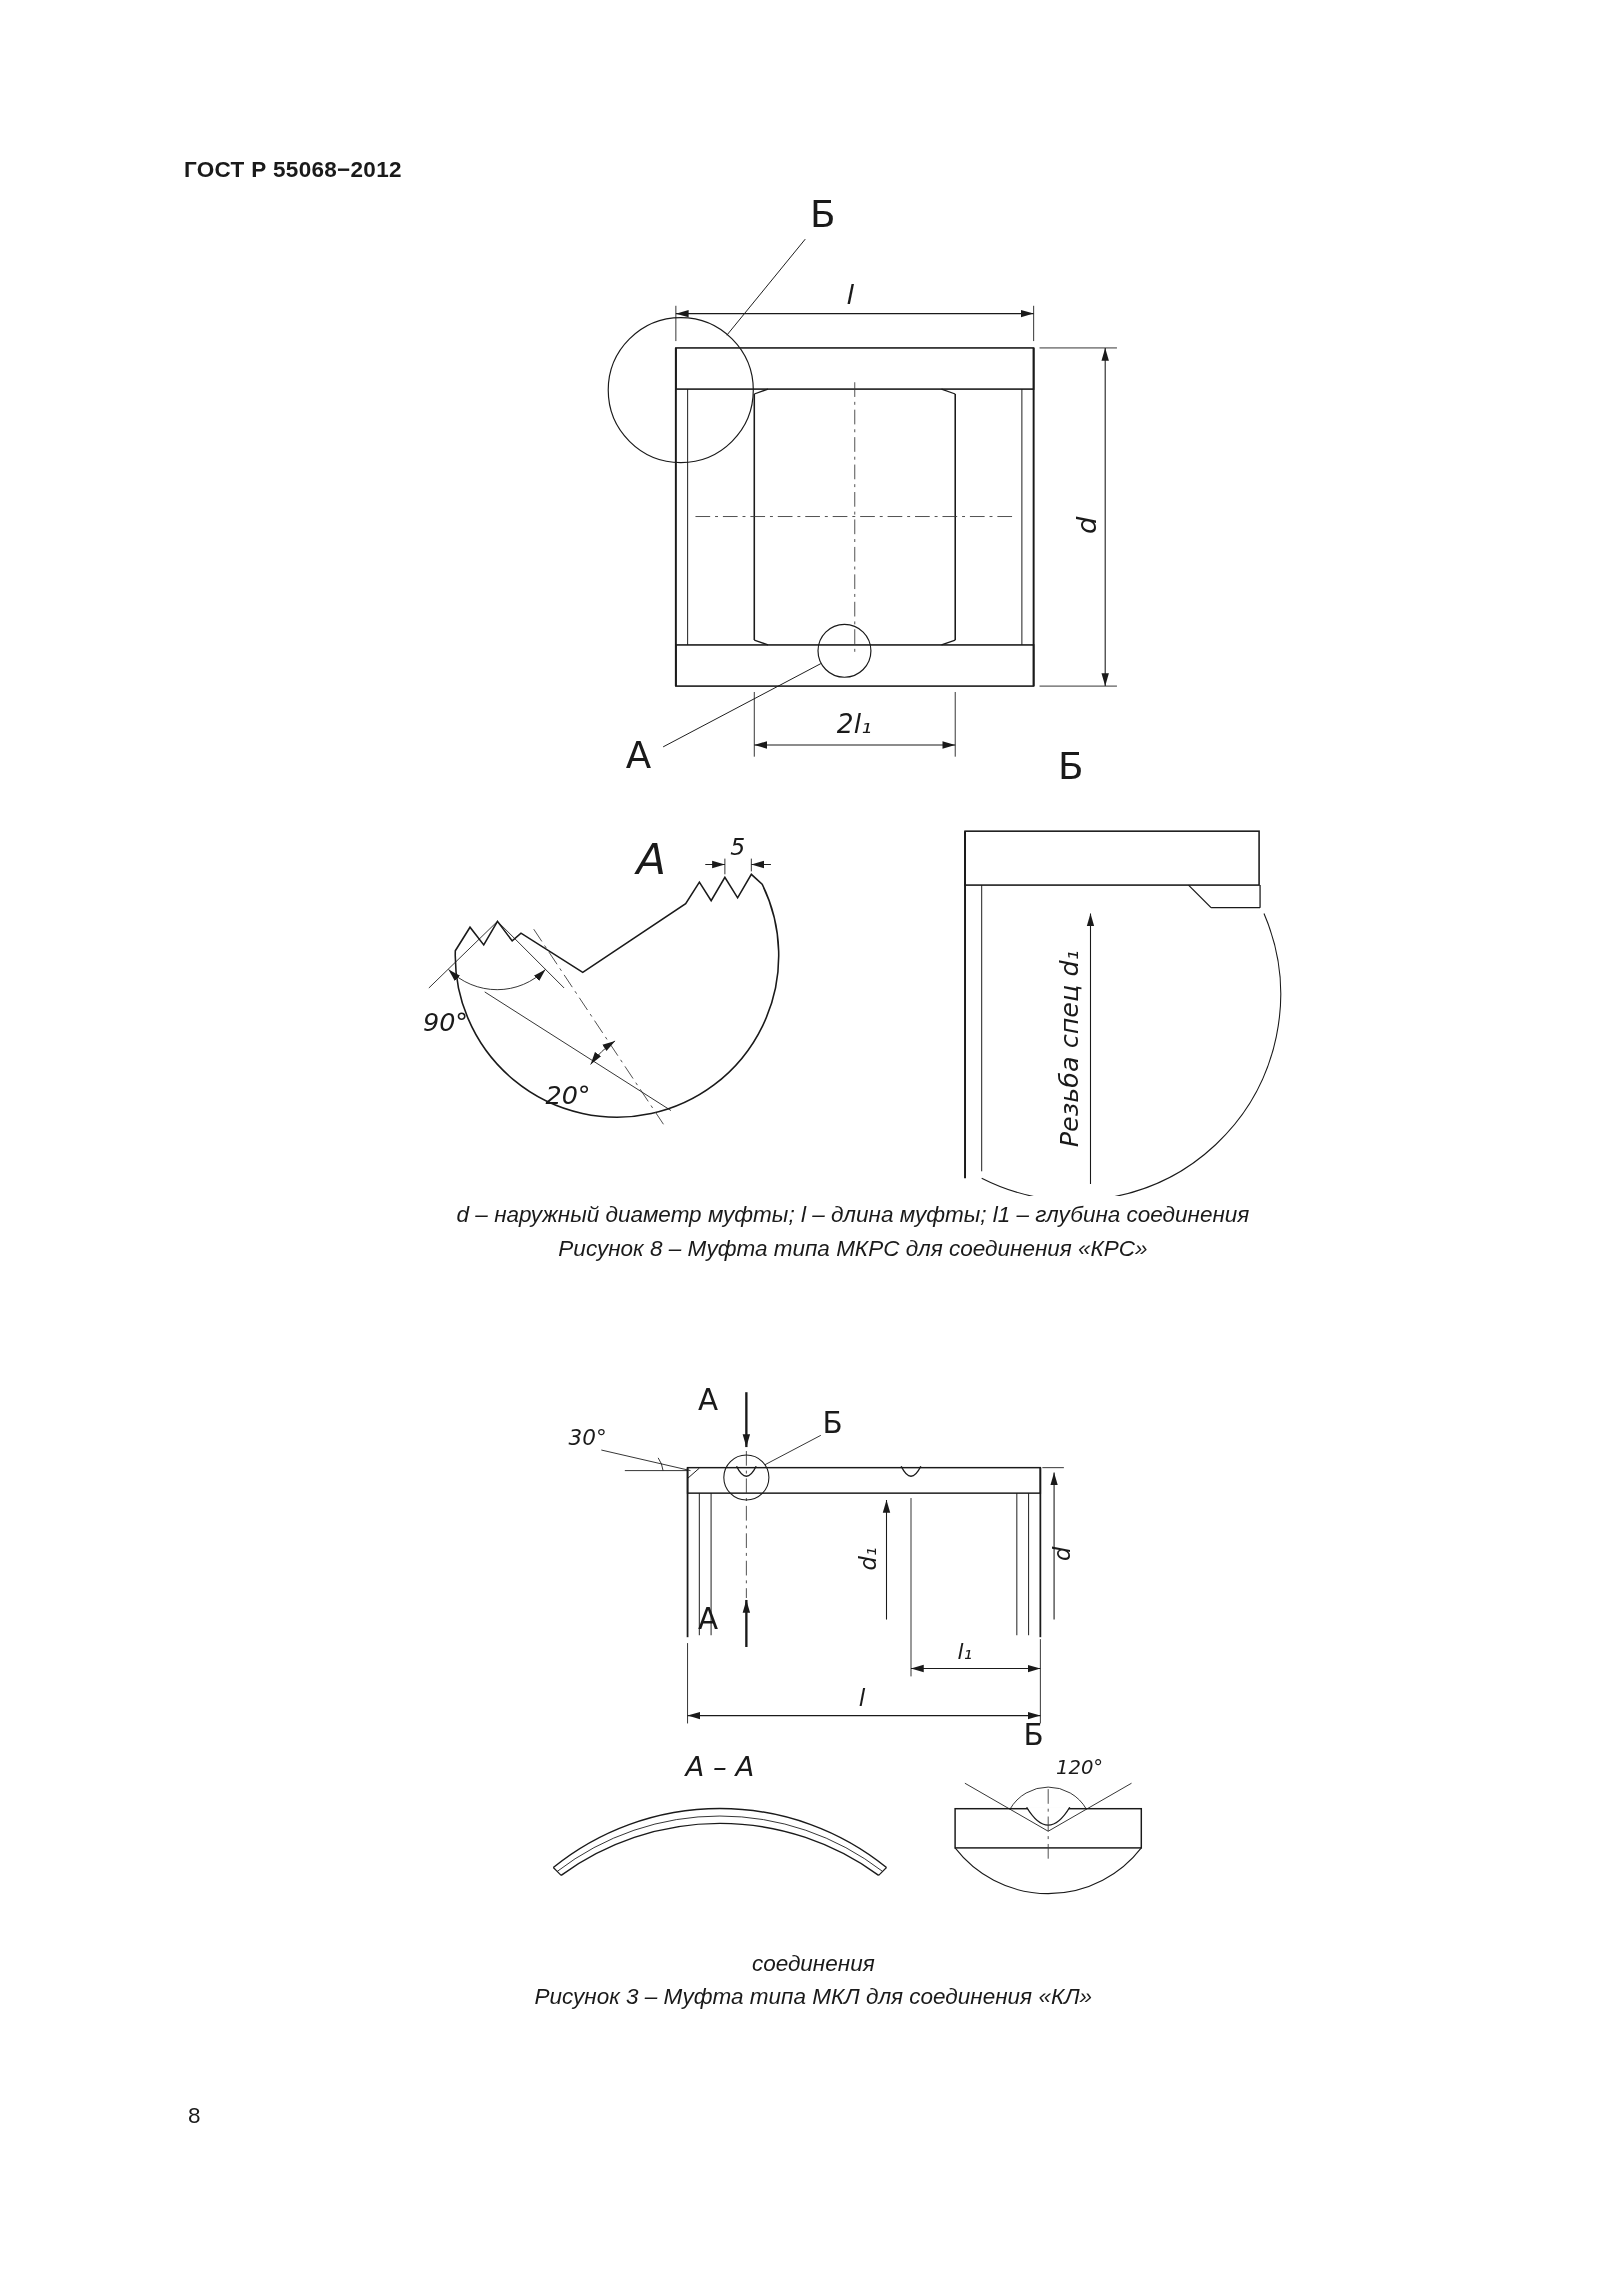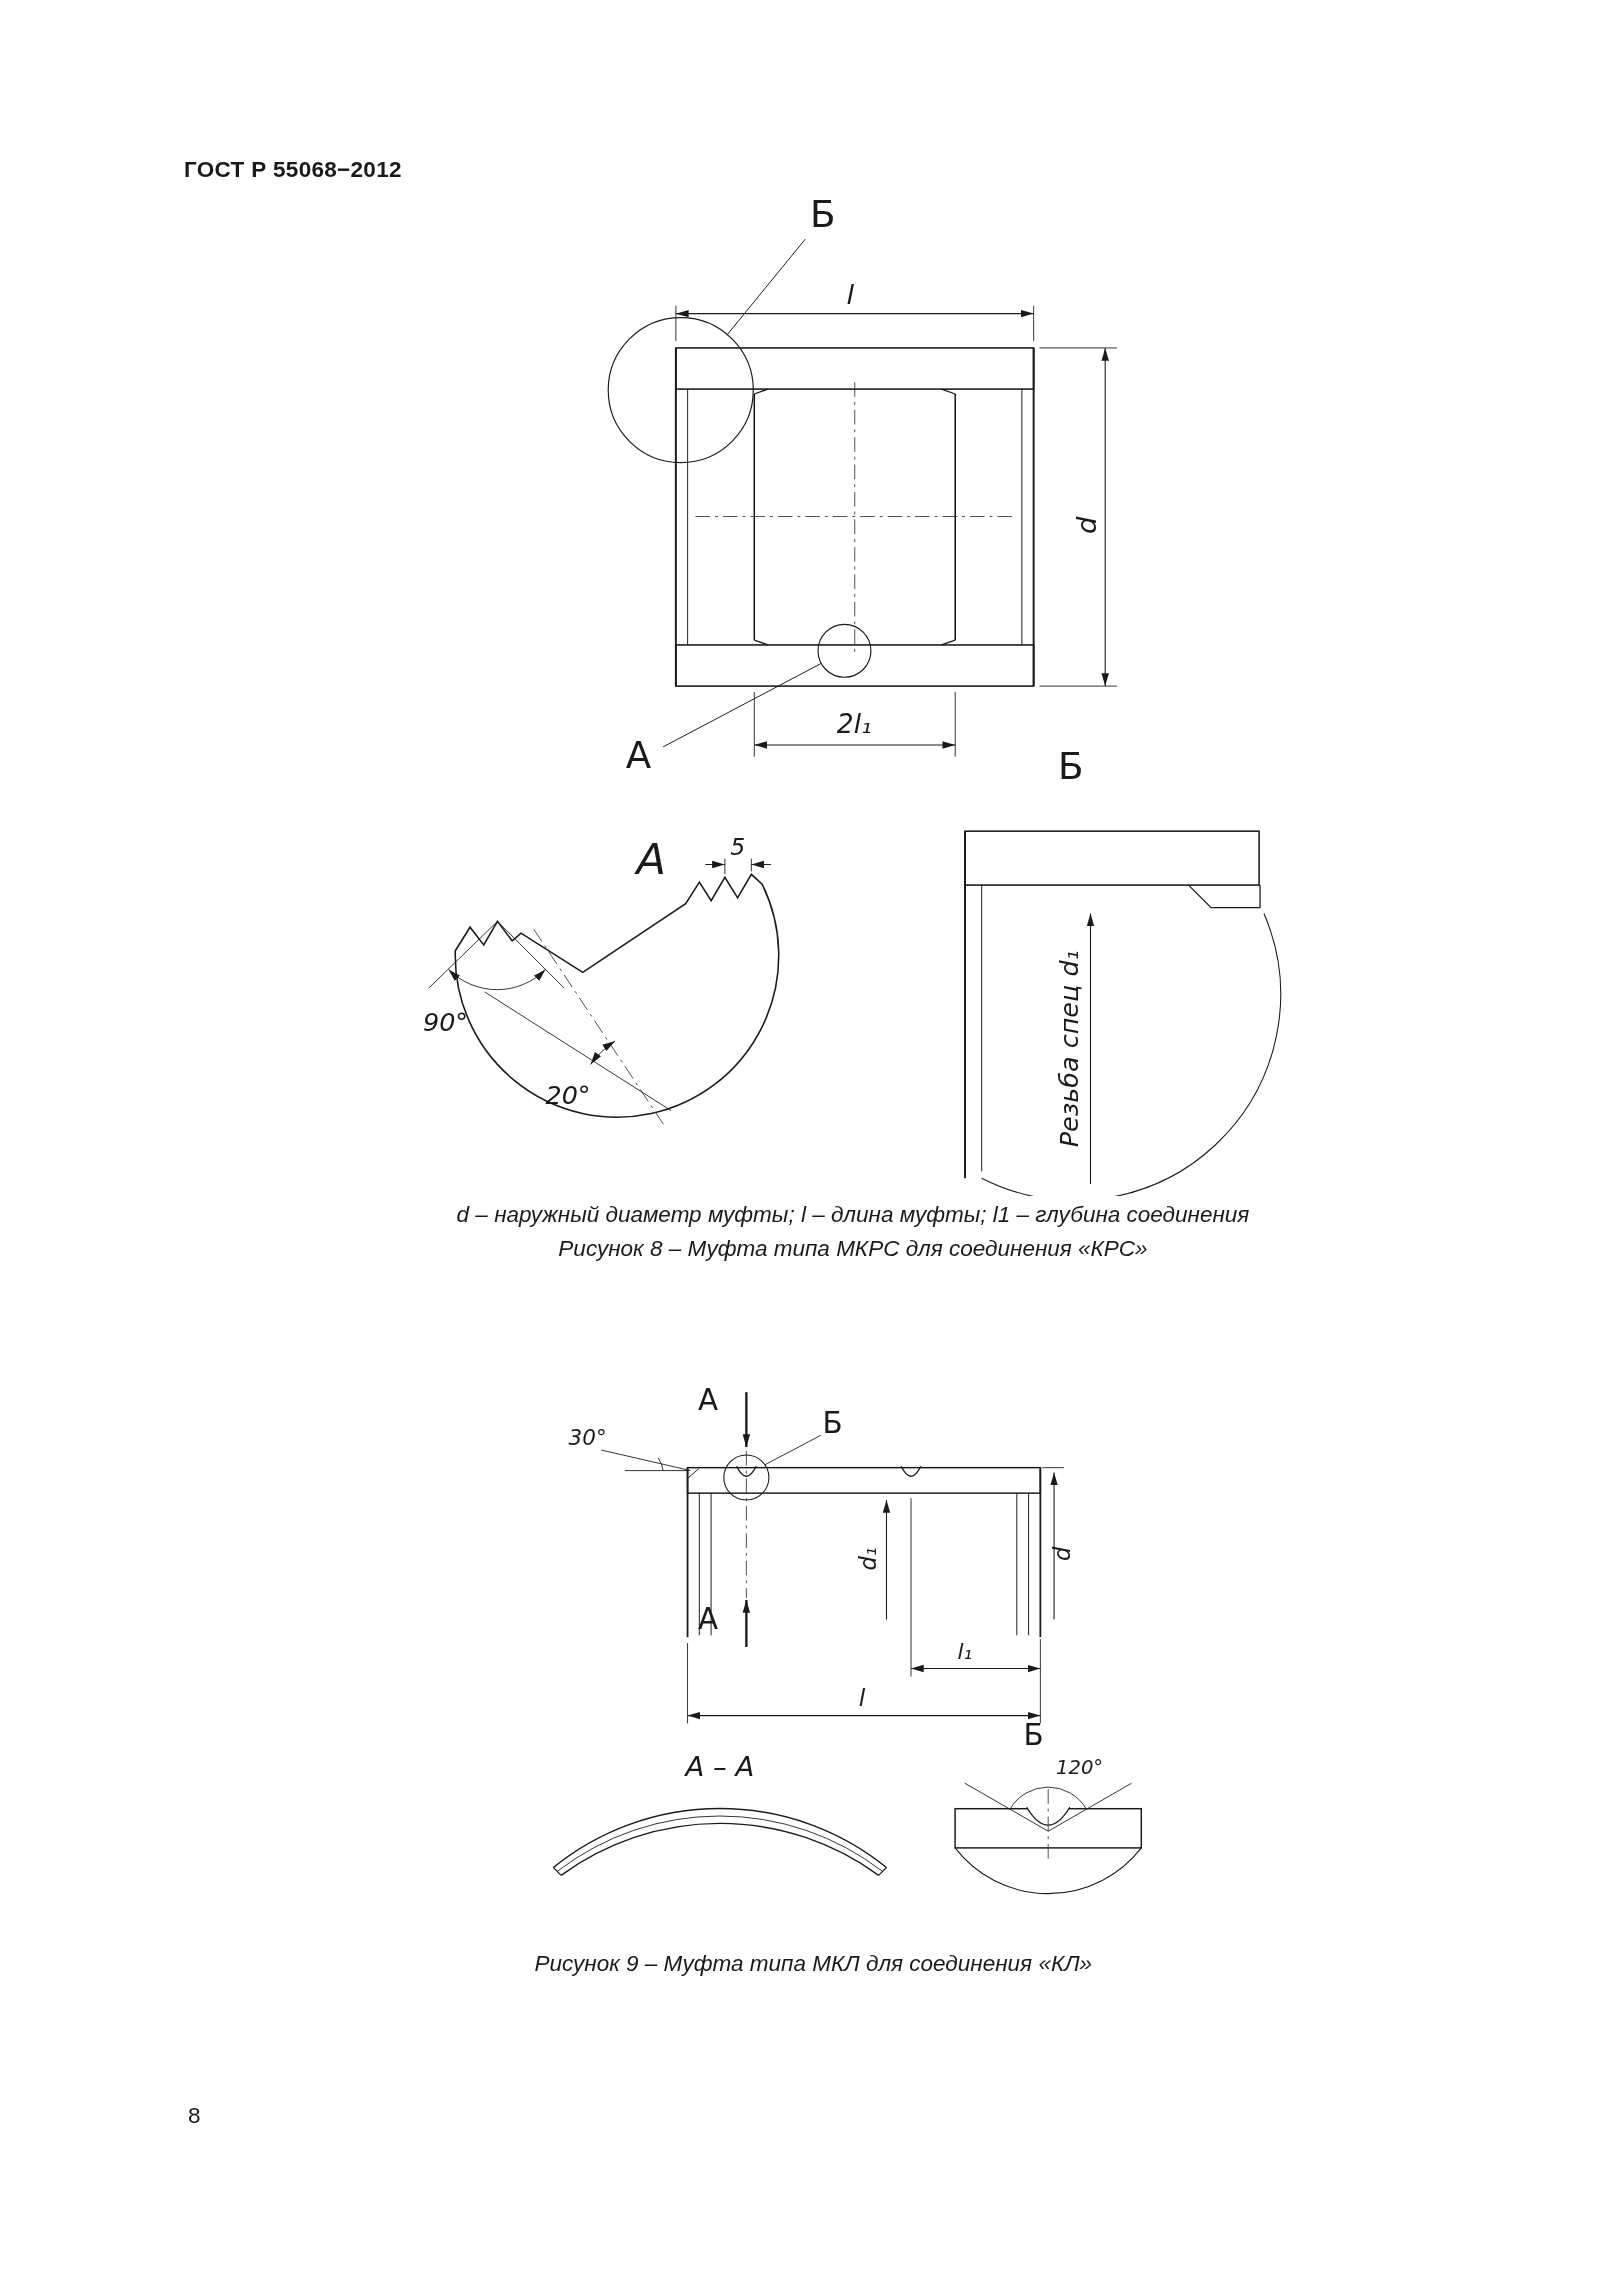--- a/index.html
+++ b/index.html
@@ -205,19 +205,20 @@
       <line x1="590" y1="445" x2="590" y2="520" class="cl"></line>
       <line x1="590" y1="488" x2="505" y2="439" class="ln" stroke-width="0.9"></line>
       <line x1="590" y1="488" x2="675" y2="439" class="ln" stroke-width="0.9"></line>
       <path d="M 551 465.5 A 45 45 0 0 1 629 465.5" class="ln" stroke-width="0.9"></path>
       <text x="622" y="430" font-size="20" class="it" text-anchor="middle">120°</text>
       <path d="M 495 505 A 120 120 0 0 0 685 505" class="ln" stroke-width="1.1"></path>
     </g>
   </svg>
 
   <div class="caption caption-9">
-    <div>Рисунок 9 – Муфта типа МКЛ для соединения «КЛ»</div>
+    <div>соединения</div>
+    <div>Рисунок 3 – Муфта типа МКЛ для соединения «КЛ»</div>
   </div>
 
   <div class="page-number">8</div>
 
 </div>
 
 
 </body></html>

